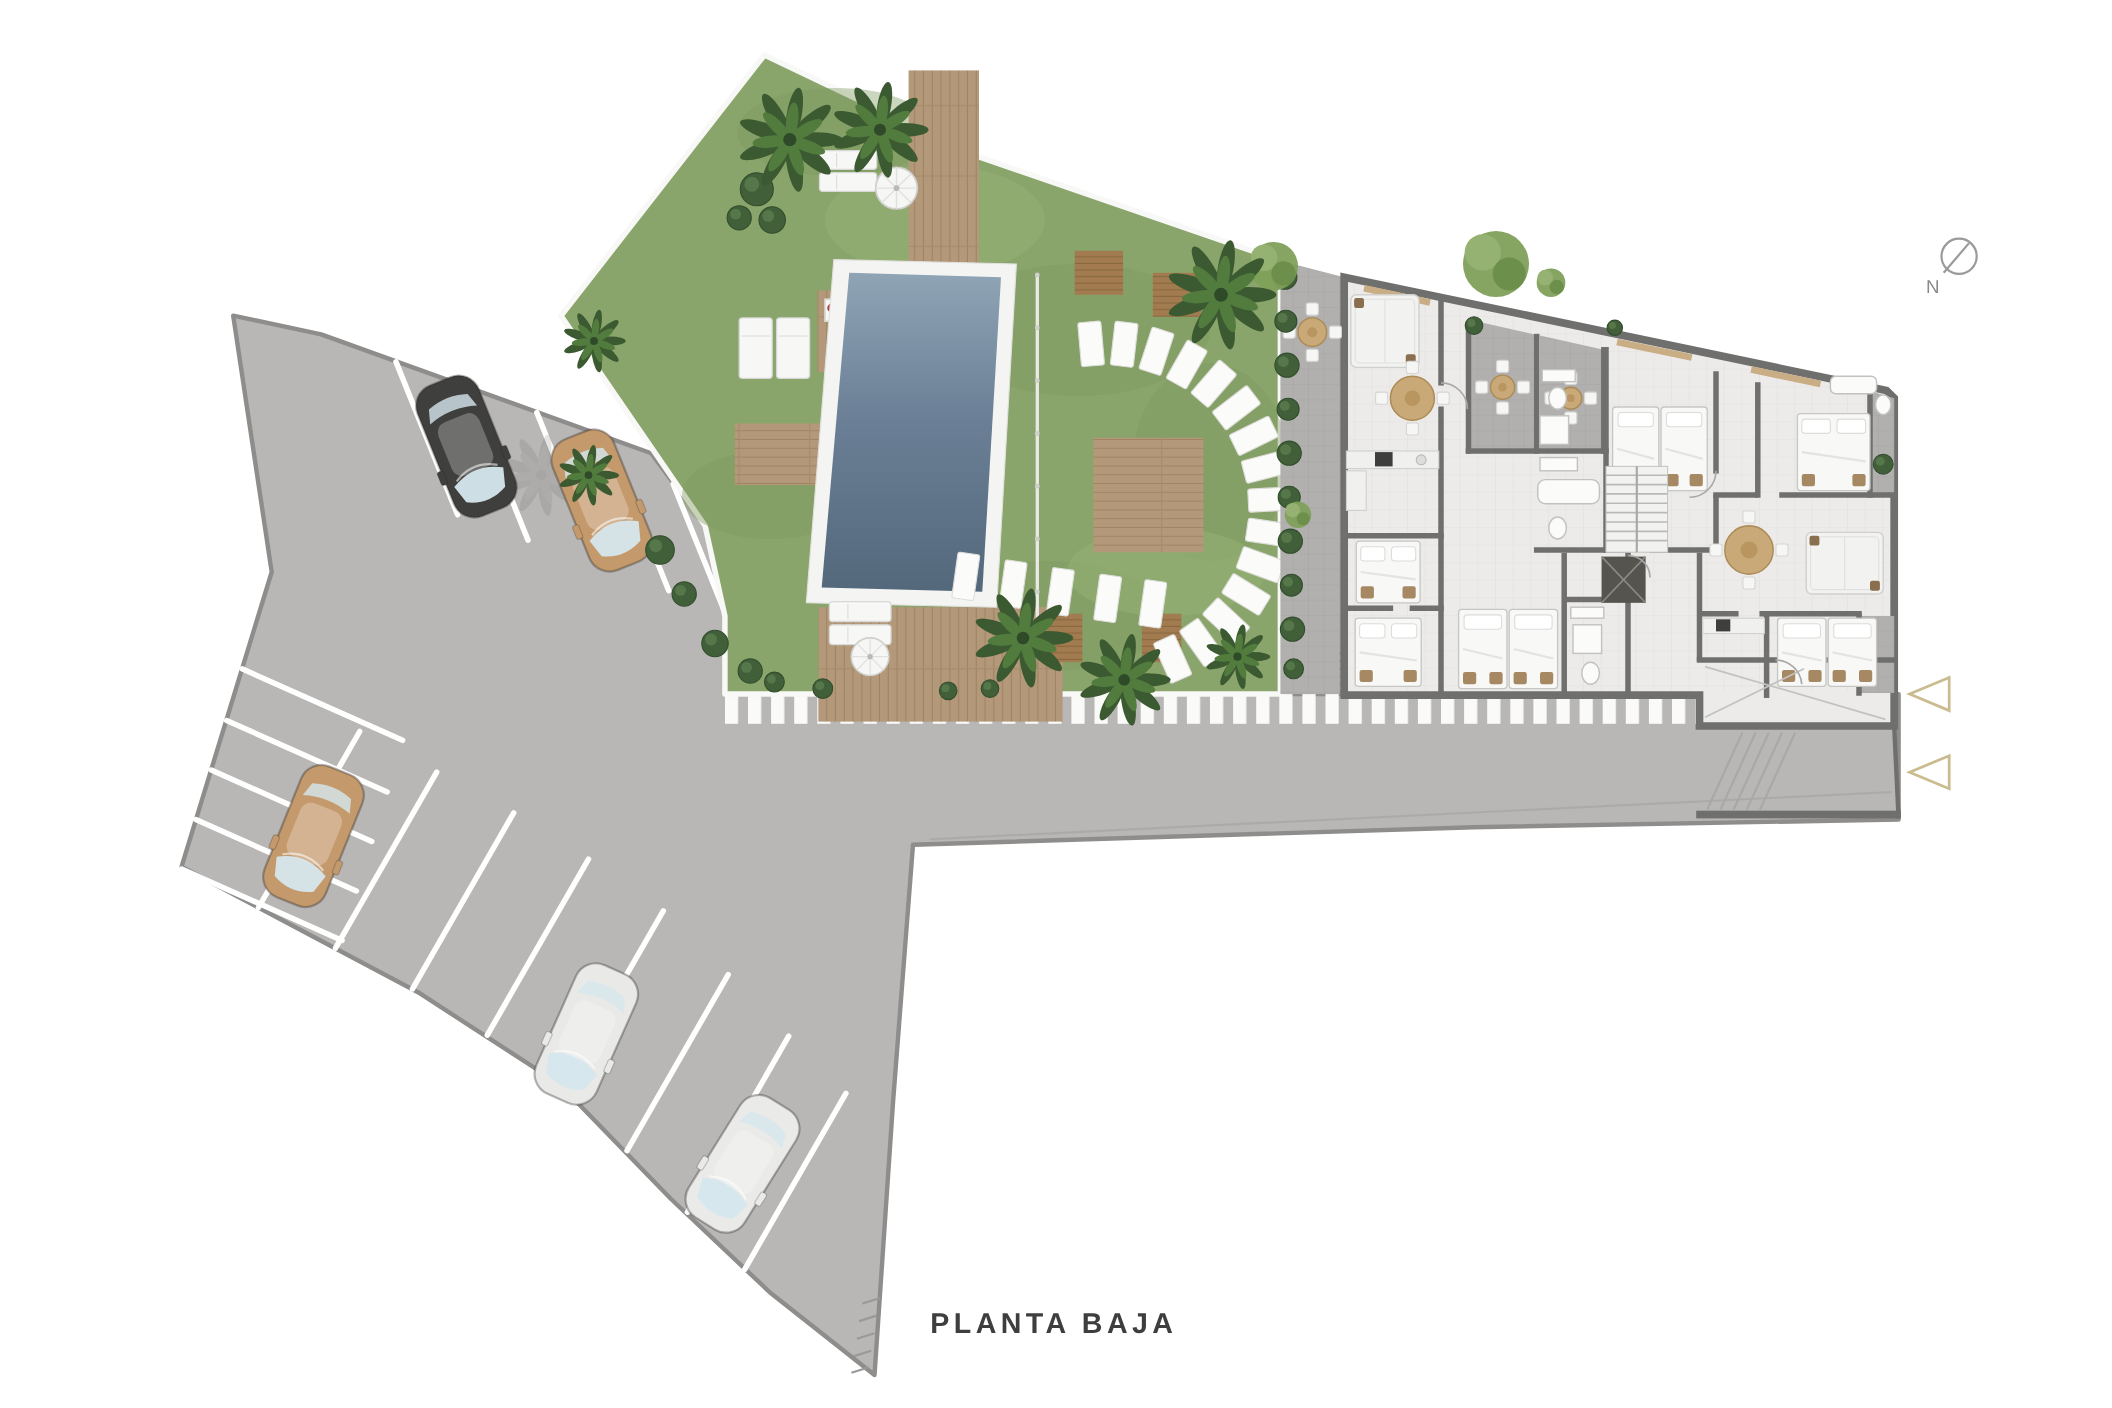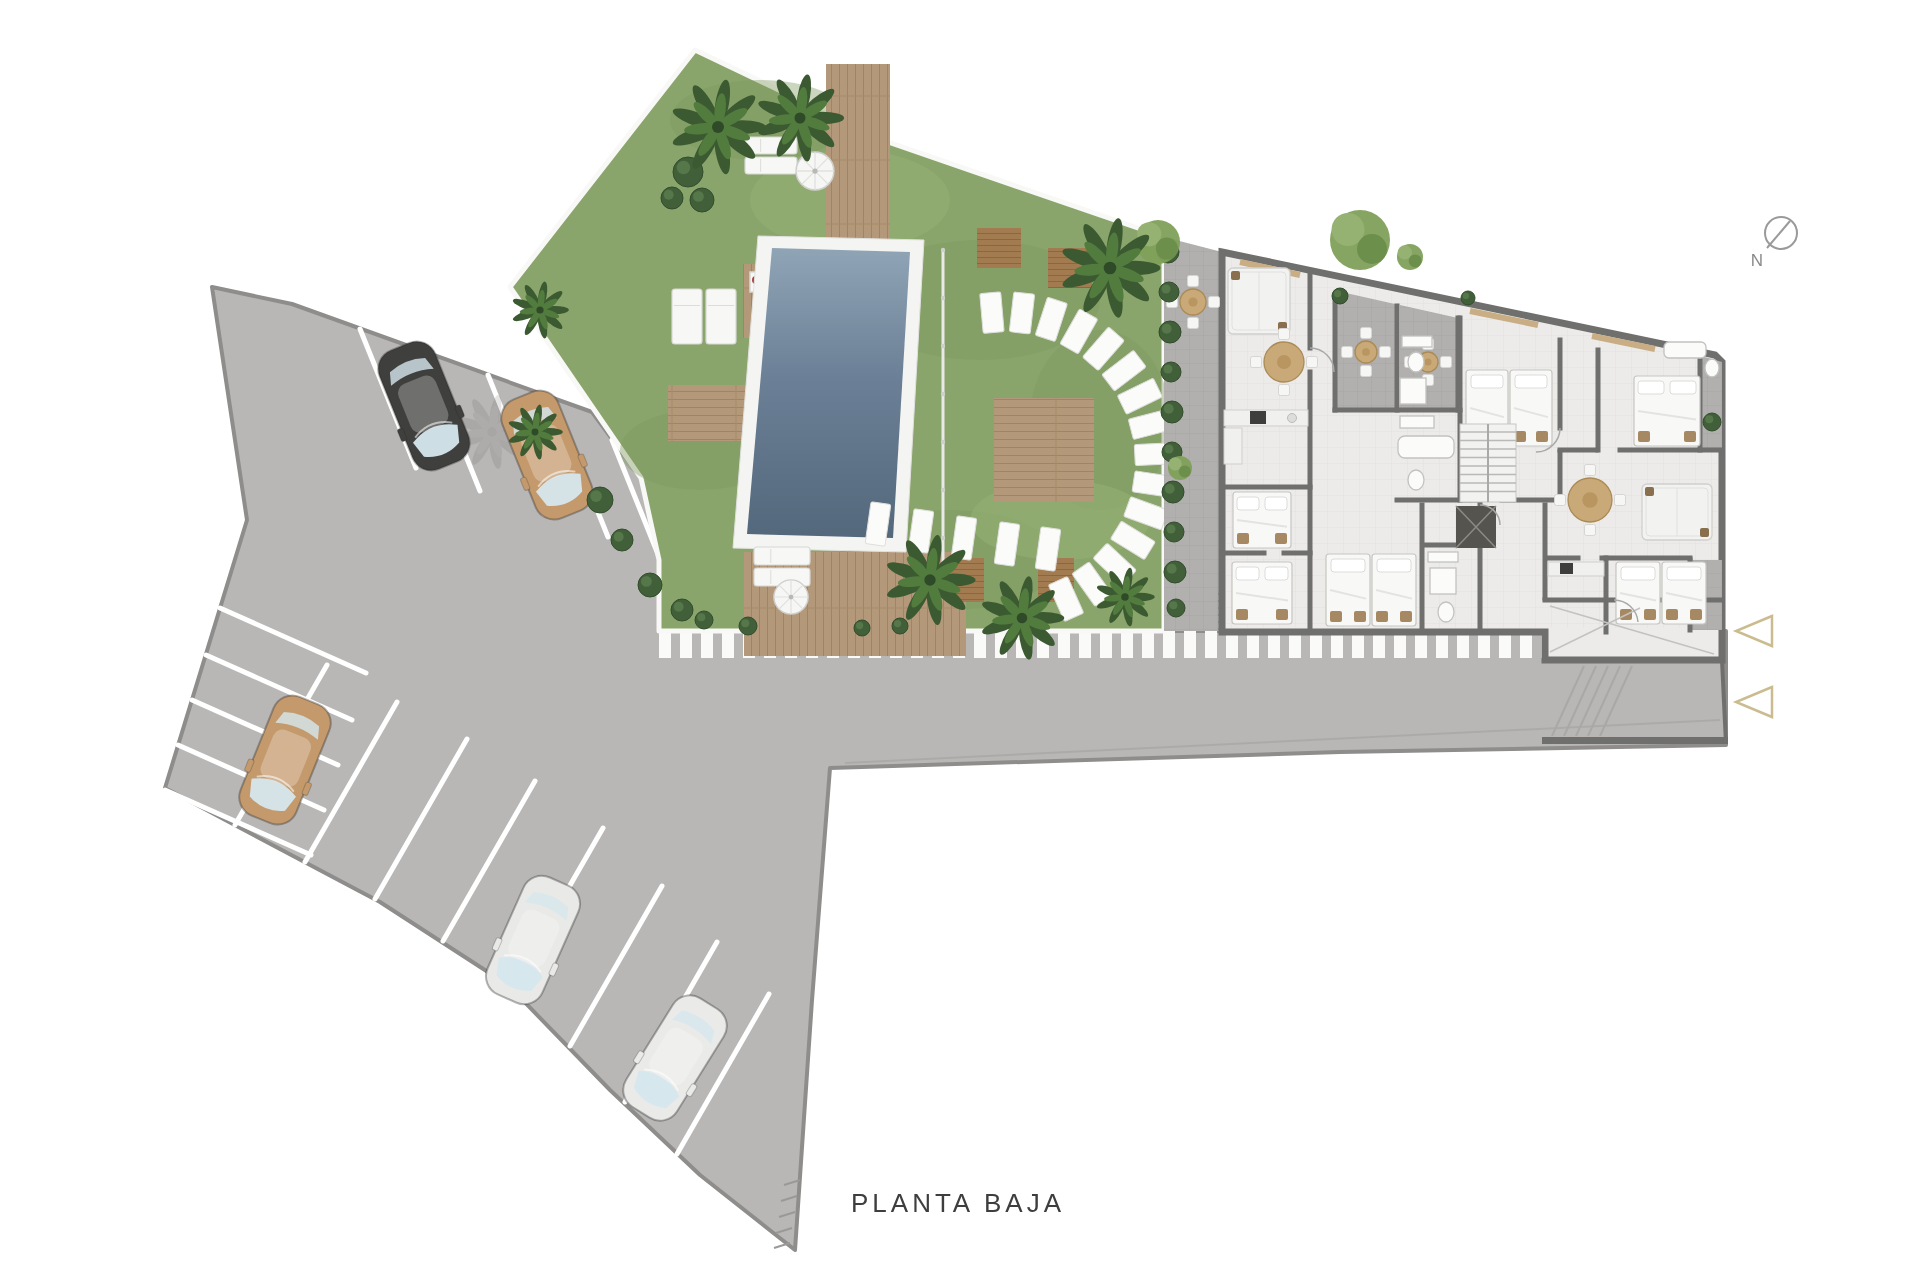--- a/index.html
+++ b/index.html
@@ -1,20 +1,20 @@
 <!DOCTYPE html>
 <html><head>
 <meta charset="utf-8">
 <style>
   html,body{margin:0;padding:0;background:#ffffff;width:1920px;height:1280px;overflow:hidden;
             font-family:"Liberation Sans", sans-serif;}
   #stage{position:relative;width:1920px;height:1280px;background:#ffffff;}
   #plan-svg{position:absolute;left:0;top:0;}
   .caption{position:absolute;top:1188px;left:958px;transform:translateX(-50%);
-           font-size:26px;font-weight:400;letter-spacing:4px;color:#3e3e3e;white-space:nowrap;}
+           font-size:26px;font-weight:700;letter-spacing:4px;color:#3e3e3e;white-space:nowrap;}
 </style>
 </head>
 <body>
 
 <div id="stage">
 
 <svg id="plan-svg" width="1920" height="1280" viewBox="0 0 1920 1280" xmlns="http://www.w3.org/2000/svg">
 
   <defs>
     <linearGradient id="poolG" x1="0" y1="0" x2="0" y2="1">

